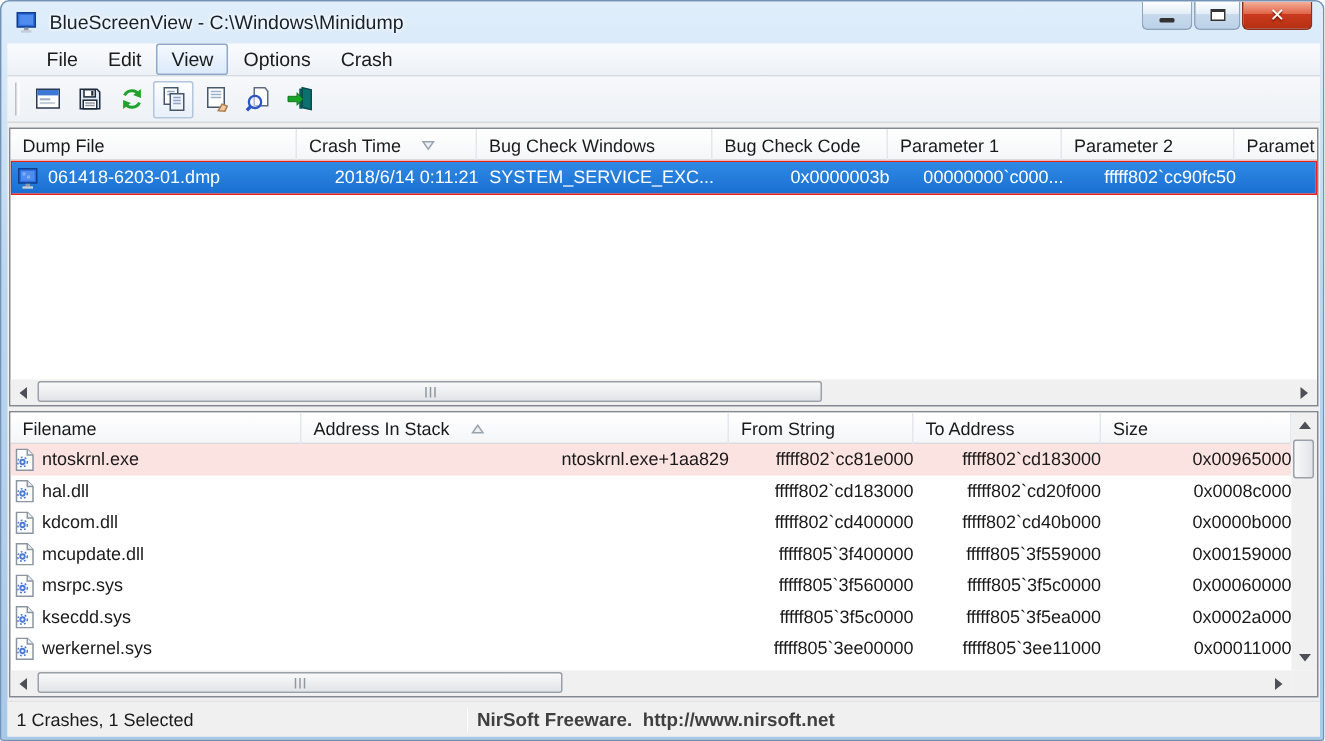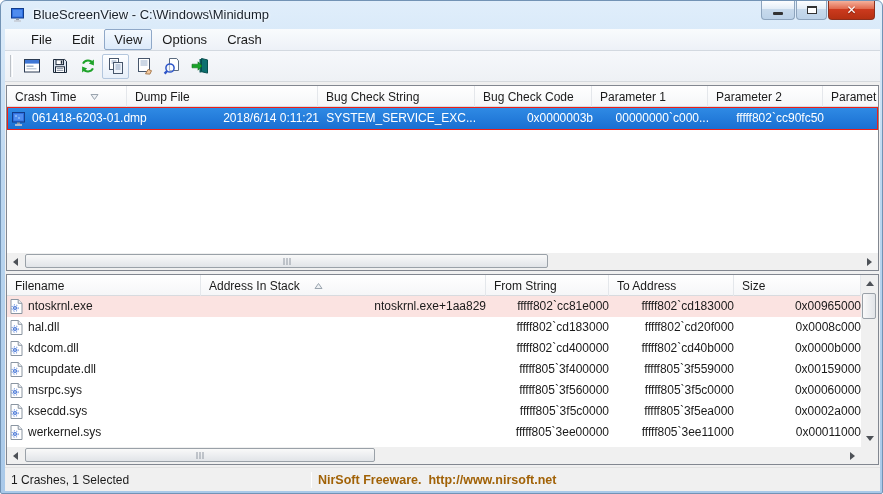--- a/index.html
+++ b/index.html
@@ -67,21 +67,21 @@
   .thumb-h{position:absolute;top:1px;height:14px;background:linear-gradient(#f9f9f9,#e1e4e8);border:1px solid #9aa1a8;border-radius:2px;}
   .thumb-v{position:absolute;left:1px;width:14px;background:linear-gradient(90deg,#f9f9f9,#e1e4e8);border:1px solid #9aa1a8;border-radius:2px;}
   .hgrip{position:absolute;left:50%;top:3px;transform:translateX(-50%);display:flex;gap:2px;}
   .hgrip i{width:1px;height:7px;background:#8f98a1;}
   .corner{position:absolute;width:17px;height:17px;background:#f0f0f0;}
   
   .statusbar{position:absolute;left:4px;top:466px;width:875px;height:24px;background:#f0f0f0;
     border-top:1px solid #e3e3e3;font-size:12px;display:flex;align-items:center;}
   .sb-left{padding-left:6px;width:306px;}
   .sb-div{width:1px;height:16px;background:#bfc4c9;border-right:1px solid #fff;}
-  .sb-nirsoft{padding-left:6px;font-weight:bold;color:#a16207;white-space:pre;font-size:12.5px;}
+  .sb-nirsoft{padding-left:6px;font-weight:bold;color:#404040;white-space:pre;font-size:12.5px;}
 </style>
 </head>
 <body>
 
 <div class="window">
 
   <div class="titlebar">
     <span class="title-icon icn">
       <svg width="16" height="16" viewBox="0 0 16 16">
         <rect x="1.5" y="1.5" width="12" height="9.5" fill="#2e6fe0" stroke="#123d8c"></rect>
@@ -185,33 +185,33 @@
             <rect x="9.5" y="3" width="2" height="13.5" fill="#0a5b5b"></rect>
             <path d="M11.5 2.5l6 1.4v13.2l-6-1.4z" fill="#0c7070" stroke="#064d4d"></path>
             <polygon points="2,8.2 8,8.2 8,5.8 12,10 8,14.2 8,11.8 2,11.8" fill="#18a428" stroke="#0c6e18" stroke-width="0.6"></polygon>
           </svg>
       </span>
     </div>
   </div>
 
   <div class="pane pane-upper">
     <div class="lheader">
+        <div class="hcell cu0">
+          <span>Dump File</span>
+        </div>
         <div class="hcell cu1">
           <span>Crash Time</span>
           <span class="icn">
             <svg width="9" height="8" viewBox="0 0 9 8">
               <path d="M1 1.5h7L4.5 6.5z" fill="#eef1f4" stroke="#9aa4ae"></path>
             </svg>
           </span>
         </div>
-        <div class="hcell cu0">
-          <span>Dump File</span>
-        </div>
         <div class="hcell cu2">
-          <span>Bug Check String</span>
+          <span>Bug Check Windows</span>
         </div>
         <div class="hcell cu3">
           <span>Bug Check Code</span>
         </div>
         <div class="hcell cu4">
           <span>Parameter 1</span>
         </div>
         <div class="hcell cu5">
           <span>Parameter 2</span>
         </div>

